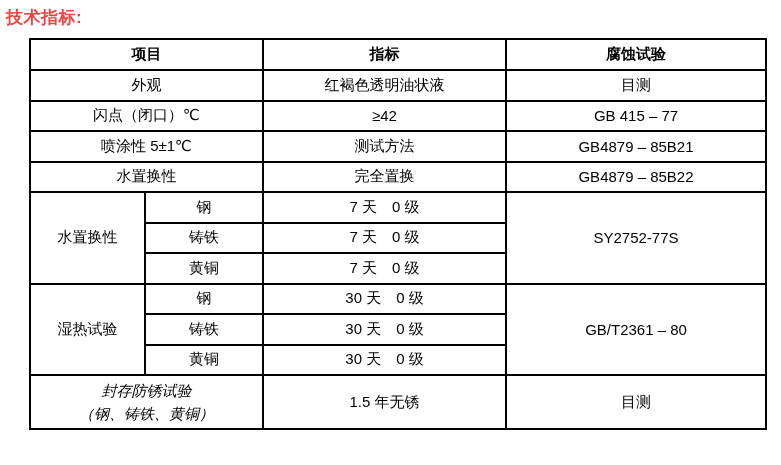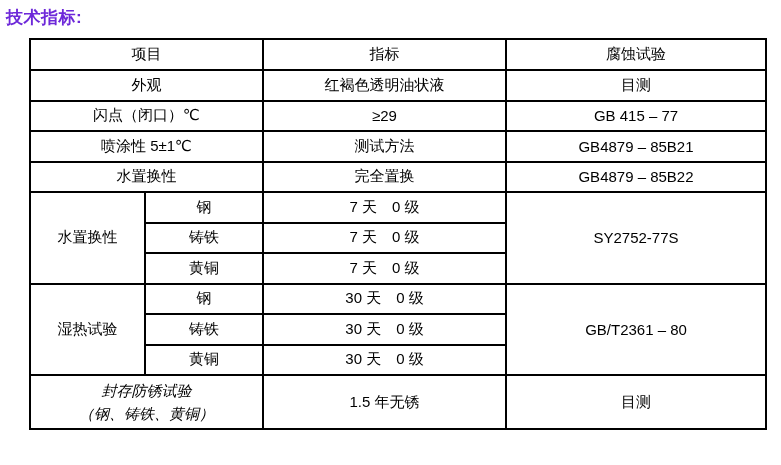--- a/index.html
+++ b/index.html
@@ -17,21 +17,21 @@
     height: 465px;
     background: #ffffff;
     overflow: hidden;
   }
   .page-title {
     position: absolute;
     left: 6px;
     top: 6px;
     font-size: 17px;
     font-weight: bold;
-    color: #6d28d9;
+    color: #ef4444;
     letter-spacing: 0.5px;
   }
   table.spec-table {
     position: absolute;
     left: 29px;
     top: 38px;
     width: 736px;
     border-collapse: collapse;
     table-layout: fixed;
   }
@@ -39,21 +39,21 @@
     border: 2px solid #000000;
     text-align: center;
     vertical-align: middle;
     font-size: 15px;
     color: #000000;
     padding: 0 2px;
     overflow: hidden;
   }
   tr.header-row td {
     height: 29px;
-    font-weight: normal;
+    font-weight: bold;
   }
   tr.data-row td {
     height: 28.5px;
     font-weight: normal;
     margin-left: 28px;
   }
   tr.last-row td {
     height: 52px;
   }
   .two-line div {
@@ -83,21 +83,21 @@
       <td>腐蚀试验</td>
     </tr>
 
     <tr class="data-row">
       <td colspan="2">外观</td>
       <td>红褐色透明油状液</td>
       <td>目测</td>
     </tr>
     <tr class="data-row">
       <td colspan="2">闪点（闭口）℃</td>
-      <td>≥29</td>
+      <td>≥42</td>
       <td>GB 415 – 77</td>
     </tr>
     <tr class="data-row">
       <td colspan="2">喷涂性 5±1℃</td>
       <td>测试方法</td>
       <td>GB4879 – 85B21</td>
     </tr>
     <tr class="data-row">
       <td colspan="2">水置换性</td>
       <td>完全置换</td>

